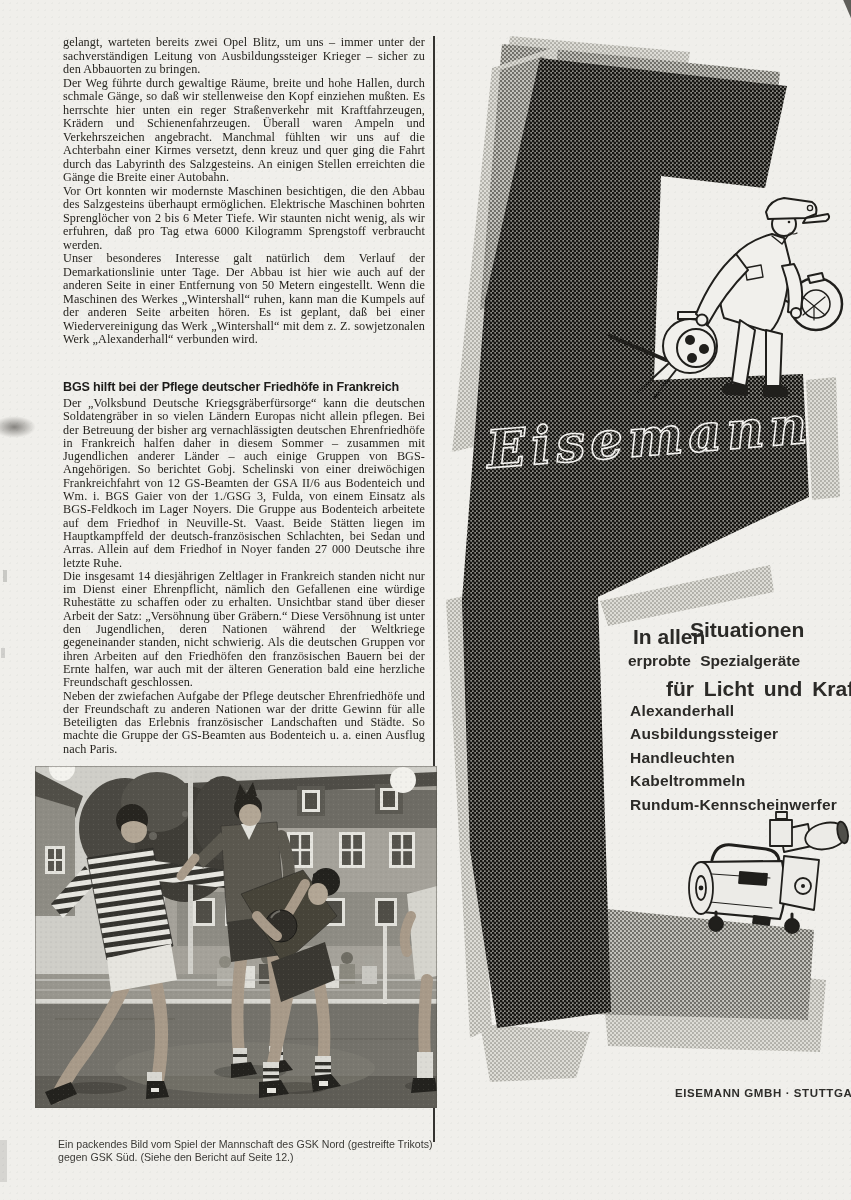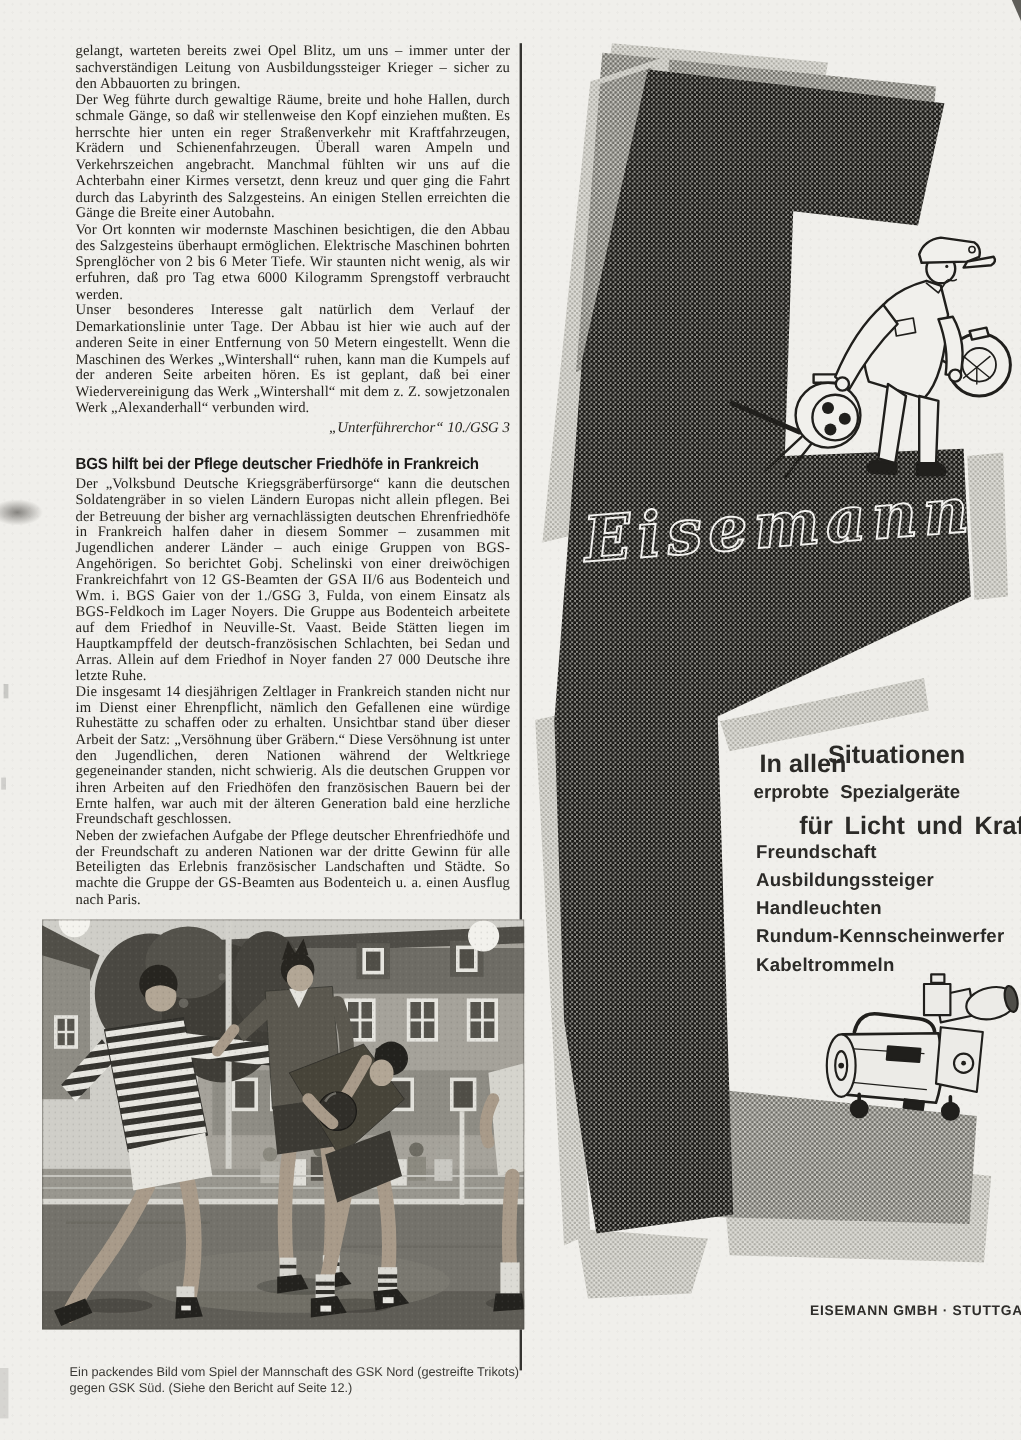--- a/index.html
+++ b/index.html
@@ -43,21 +43,20 @@
 </head>
 <body>
 
 <div class="page">
 
   <div class="col article" id="article1">
     <p>gelangt, warteten bereits zwei Opel Blitz, um uns – immer unter der sachverständigen Leitung von Ausbildungssteiger Krieger – sicher zu den Abbauorten zu bringen.</p>
     <p>Der Weg führte durch gewaltige Räume, breite und hohe Hallen, durch schmale Gänge, so daß wir stellenweise den Kopf einziehen mußten. Es herrschte hier unten ein reger Straßenverkehr mit Kraftfahrzeugen, Krädern und Schienenfahrzeugen. Überall waren Ampeln und Verkehrszeichen angebracht. Manchmal fühlten wir uns auf die Achterbahn einer Kirmes versetzt, denn kreuz und quer ging die Fahrt durch das Labyrinth des Salzgesteins. An einigen Stellen erreichten die Gänge die Breite einer Autobahn.</p>
     <p>Vor Ort konnten wir modernste Maschinen besichtigen, die den Abbau des Salzgesteins überhaupt ermöglichen. Elektrische Maschinen bohrten Sprenglöcher von 2 bis 6 Meter Tiefe. Wir staunten nicht wenig, als wir erfuhren, daß pro Tag etwa 6000 Kilogramm Sprengstoff verbraucht werden.</p>
     <p>Unser besonderes Interesse galt natürlich dem Verlauf der Demarkationslinie unter Tage. Der Abbau ist hier wie auch auf der anderen Seite in einer Entfernung von 50 Metern eingestellt. Wenn die Maschinen des Werkes „Wintershall“ ruhen, kann man die Kumpels auf der anderen Seite arbeiten hören. Es ist geplant, daß bei einer Wiedervereinigung das Werk „Wintershall“ mit dem z. Z. sowjetzonalen Werk „Alexanderhall“ verbunden wird.</p>
-    <div class="byline">„Unterführerchor“ 10./GSG 3</div>
   </div>
 
   <h2 class="heading">BGS hilft bei der Pflege deutscher Friedhöfe in Frankreich</h2>
 
   <div class="col article" id="article2">
     <p>Der „Volksbund Deutsche Kriegsgräberfürsorge“ kann die deutschen Soldatengräber in so vielen Ländern Europas nicht allein pflegen. Bei der Betreuung der bisher arg vernachlässigten deutschen Ehrenfriedhöfe in Frankreich halfen daher in diesem Sommer – zusammen mit Jugendlichen anderer Länder – auch einige Gruppen von BGS-Angehörigen. So berichtet Gobj. Schelinski von einer dreiwöchigen Frankreichfahrt von 12 GS-Beamten der GSA II/6 aus Bodenteich und Wm. i. BGS Gaier von der 1./GSG 3, Fulda, von einem Einsatz als BGS-Feldkoch im Lager Noyers. Die Gruppe aus Bodenteich arbeitete auf dem Friedhof in Neuville-St. Vaast. Beide Stätten liegen im Hauptkampffeld der deutsch-französischen Schlachten, bei Sedan und Arras. Allein auf dem Friedhof in Noyer fanden 27 000 Deutsche ihre letzte Ruhe.</p>
     <p>Die insgesamt 14 diesjährigen Zeltlager in Frankreich standen nicht nur im Dienst einer Ehrenpflicht, nämlich den Gefallenen eine würdige Ruhestätte zu schaffen oder zu erhalten. Unsichtbar stand über dieser Arbeit der Satz: „Versöhnung über Gräbern.“ Diese Versöhnung ist unter den Jugendlichen, deren Nationen während der Weltkriege gegeneinander standen, nicht schwierig. Als die deutschen Gruppen vor ihren Arbeiten auf den Friedhöfen den französischen Bauern bei der Ernte halfen, war auch mit der älteren Generation bald eine herzliche Freundschaft geschlossen.</p>
     <p>Neben der zwiefachen Aufgabe der Pflege deutscher Ehrenfriedhöfe und der Freundschaft zu anderen Nationen war der dritte Gewinn für alle Beteiligten das Erlebnis französischer Landschaften und Städte. So machte die Gruppe der GS-Beamten aus Bodenteich u. a. einen Ausflug nach Paris.</p>
   </div>
 
@@ -339,25 +338,25 @@
       <path d="M314,916 l16,2 l-1,7 l-16,-2 z" fill="#201f1c"></path>
     </g>
   </svg>
 
   <div class="ad-text" id="ad-h1">In allen</div>
   <div class="ad-text" id="ad-h2">Situationen</div>
   <div class="ad-text" id="ad-s1">erprobte Spezialgeräte</div>
   <div class="ad-text" id="ad-s2">für Licht und Kraft:</div>
 
   <div class="products">
-    <div>Freundschaft</div>
+    <div>Alexanderhall</div>
     <div>Ausbildungssteiger</div>
     <div>Handleuchten</div>
+    <div>Kabeltrommeln</div>
     <div>Rundum-Kennscheinwerfer</div>
-    <div>Kabeltrommeln</div>
   </div>
 
   <div class="ad-text ad-footer">EISEMANN GMBH · STUTTGART</div>
 
   <div class="artifact" id="smudge-left"></div>
   <div class="artifact" id="corner-mark"></div>
   <div class="artifact" id="dash1"></div>
   <div class="artifact" id="dash2"></div>
   <div class="artifact" id="streak-bottom"></div>
 </div>

